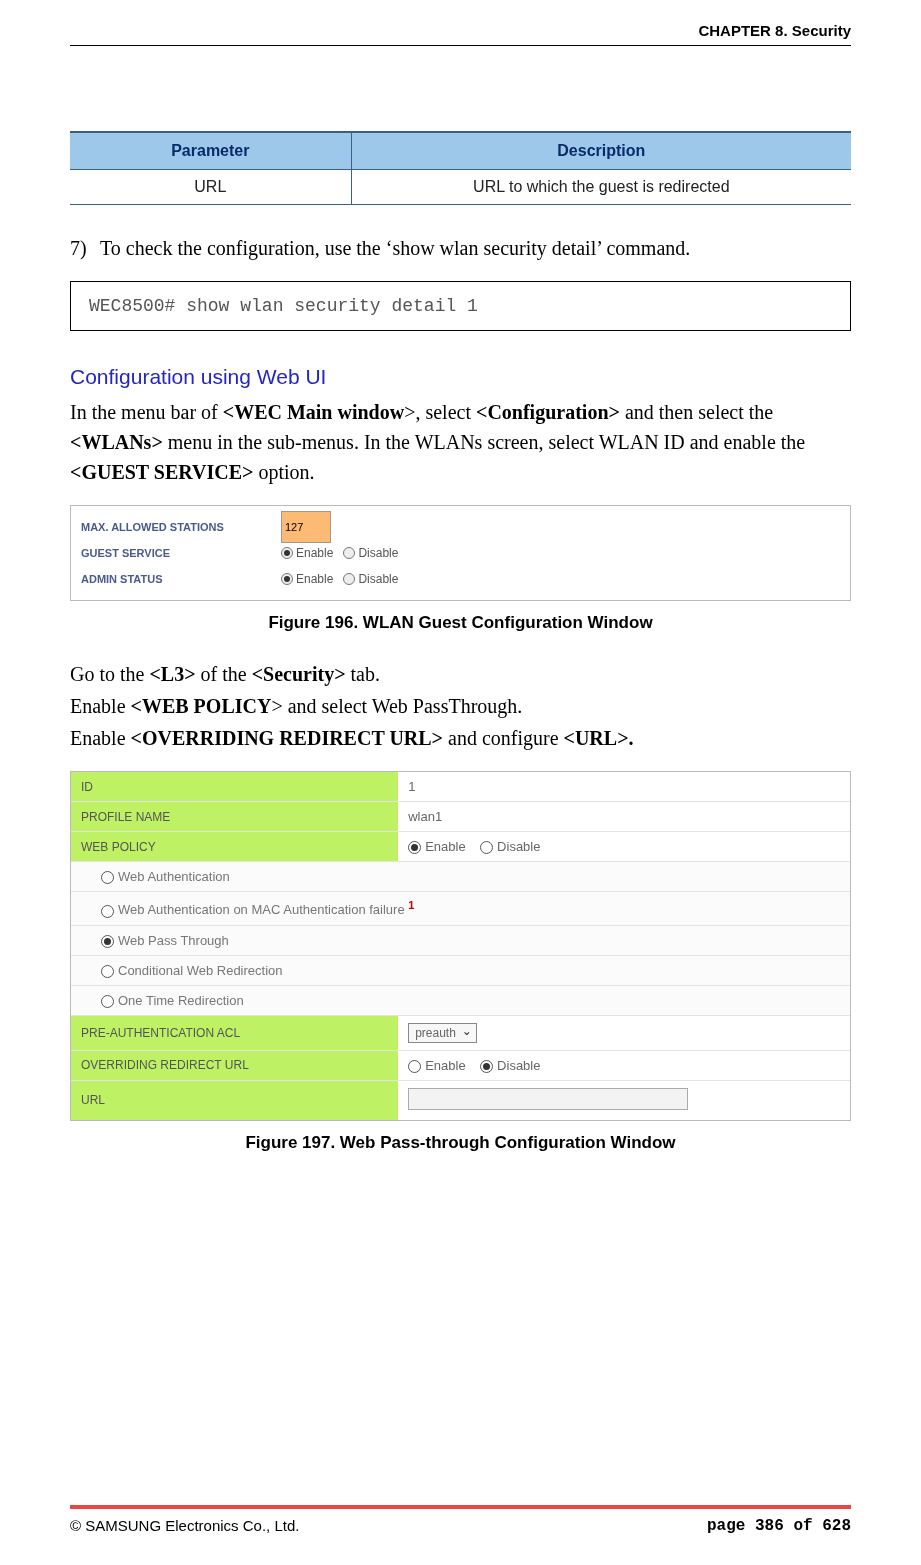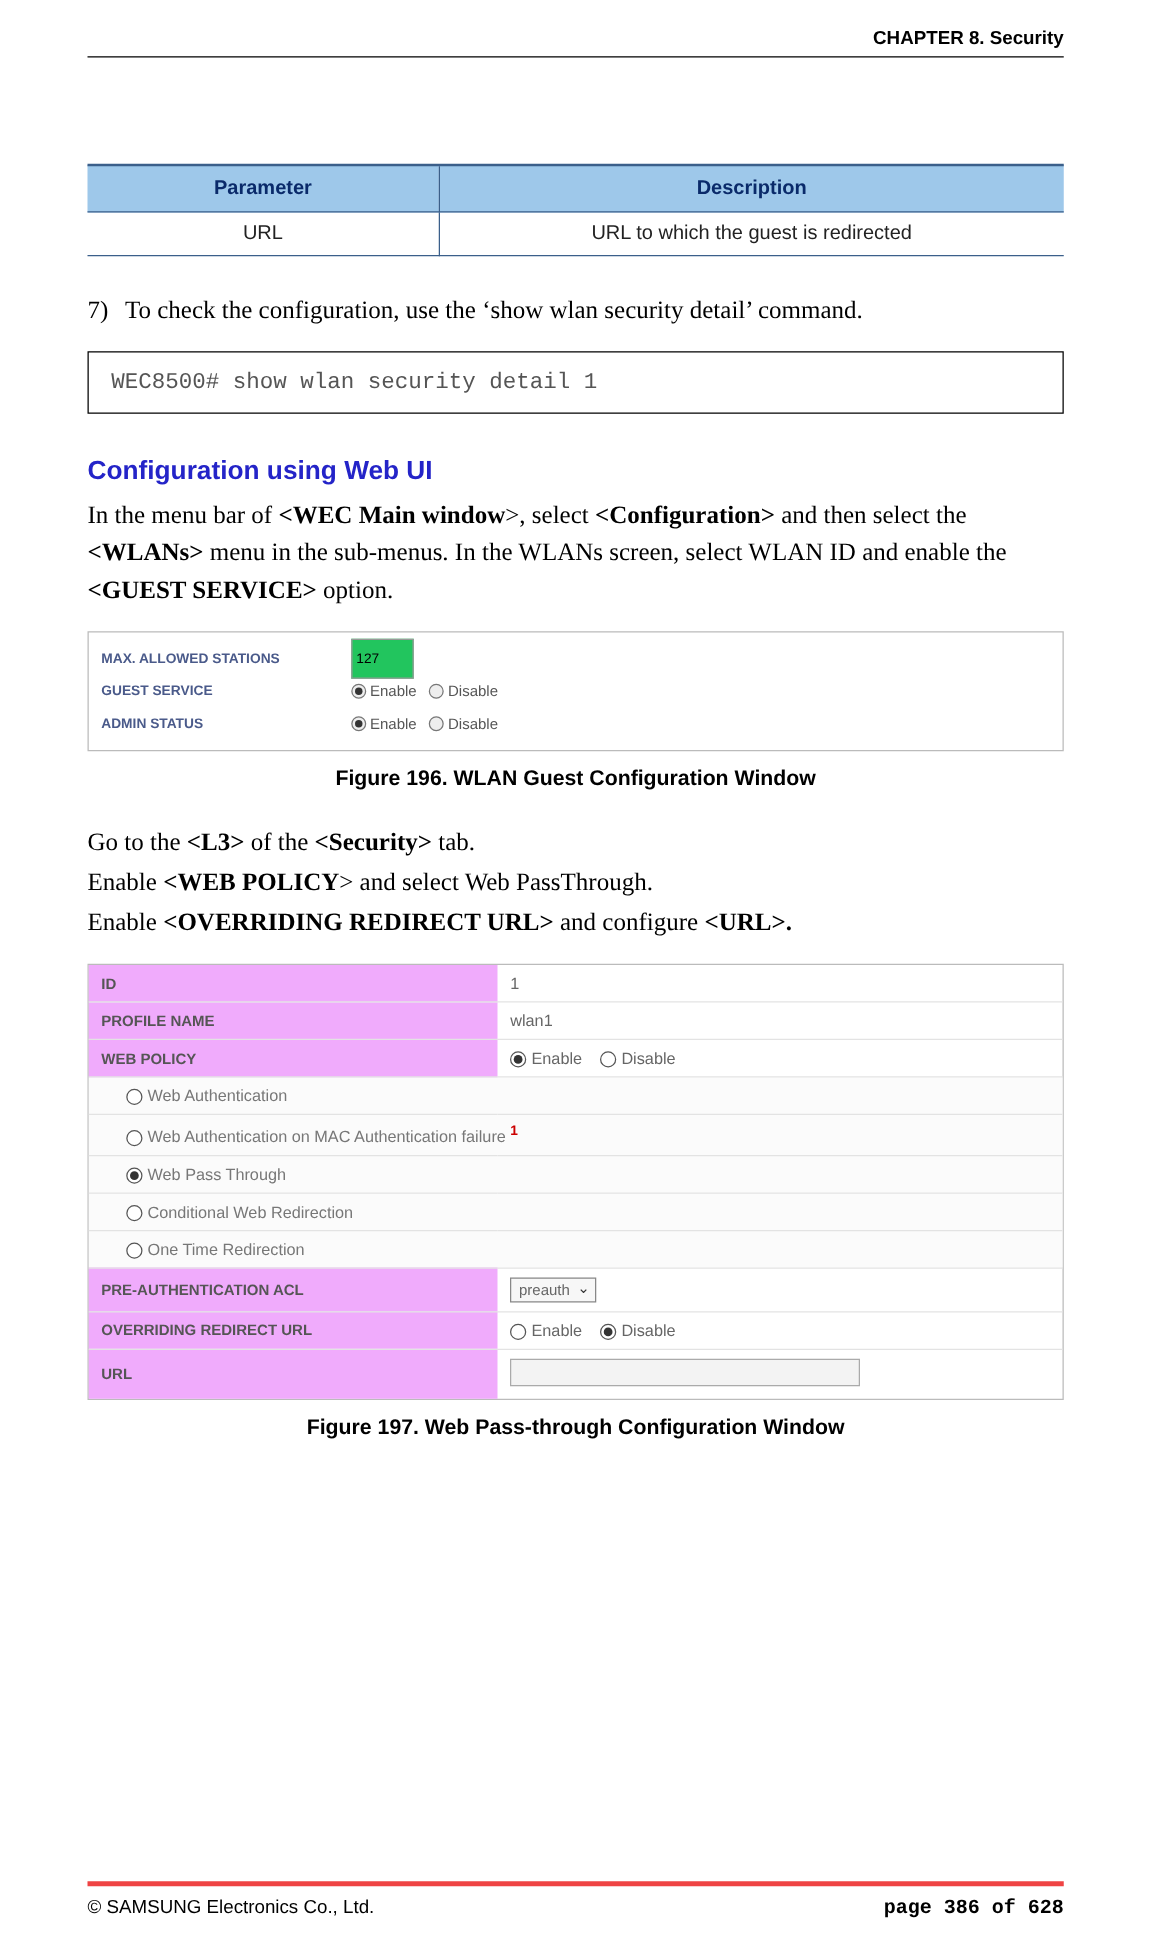--- a/index.html
+++ b/index.html
@@ -58,21 +58,21 @@
       border: 1px solid #000;
       padding: 14px 18px;
       font-family: 'Courier New', monospace;
       font-size: 18px;
       color: #555;
       margin-bottom: 34px;
     }
     .hdr-blue {
       color: #2424c8;
       font-family: Arial, Helvetica, sans-serif;
-      font-weight: bold;
+      font-weight: normal;
       font-size: 21px;
       margin-bottom: 8px;
     }
     .body-para {
       font-size: 20px;
       line-height: 1.5;
       margin-bottom: 18px;
     }
     .body-para b { font-weight: bold; }
     .fig-caption {
@@ -86,36 +86,36 @@
     .fig196 {
       border: 1px solid #bbb;
       background: #fff;
       padding: 8px 10px;
       font-family: Arial, Helvetica, sans-serif;
       font-size: 12px;
     }
     .fig196-row { display: flex; align-items: center; height: 26px; }
     .fig196-label { width: 200px; font-weight: bold; color: #4a5a8a; font-size: 11px; letter-spacing: 0px;}
     .fig196-val { display: flex; align-items: center; gap: 10px; color: #444; }
-    .fig196-input { width: 50px; height: 18px; border: 1px solid #999; font-size: 11px; padding: 15px 3px; background: #22c55e; }
+    .fig196-input { width: 50px; height: 18px; border: 1px solid #999; font-size: 11px; padding: 15px 3px; background: #fdba74; }
     .radio-dot { display:inline-flex; align-items:center; gap:3px; color:#555; font-size:12px;}
     .radio-circle { width:12px; height:12px; border:1px solid #777; border-radius:50%; display:inline-flex; align-items:center; justify-content:center; background:#eee;}
     .radio-circle.sel::after { content:''; width:6px; height:6px; background:#333; border-radius:50%; }
     
     .fig197 {
       border: 1px solid #bbb;
       background: #fff;
       font-family: Arial, Helvetica, sans-serif;
       font-size: 13px;
     }
     .fig197-table { width: 100%; border-collapse: collapse; }
     .fig197-table tr { border-bottom: 1px solid #e3e3e3; }
     .fig197-table tr:last-child { border-bottom: none; }
     .fig197-table td { padding: 7px 10px; vertical-align: middle; }
-    .fig197-lbl { width: 42%; background: #f0abfc; font-weight: bold; color: #555; font-size: 12px; }
+    .fig197-lbl { width: 42%; background: #bef264; font-weight: normal; color: #555; font-size: 12px; }
     .fig197-val { color: #666; font-size: 13px; }
     .fig197-inner { padding-left: 30px !important; background:#fbfbfb; color:#777; }
     .radio-big { width:13px; height:13px; border:1.5px solid #555; border-radius:50%; display:inline-flex; align-items:center; justify-content:center; background:#fff; vertical-align:middle; margin-right:4px;}
     .radio-big.sel::after { content:''; width:7px; height:7px; background:#333; border-radius:50%; }
     .sup1 { color: #cc0000; font-weight: bold; font-size: 11px; vertical-align: super; }
     .select-mock { display:inline-block; border:1px solid #888; background:#f7f7f7; padding:2px 20px 2px 6px; font-size:12px; position:relative; }
     .select-mock::after { content:'⌄'; position:absolute; right:4px; top:0; font-size:12px; color:#333;}
     .url-input-mock { width: 280px; height: 22px; border: 1px solid #aaa; background: #f3f3f3; display:inline-block;}
     .footer {
       position: absolute;

